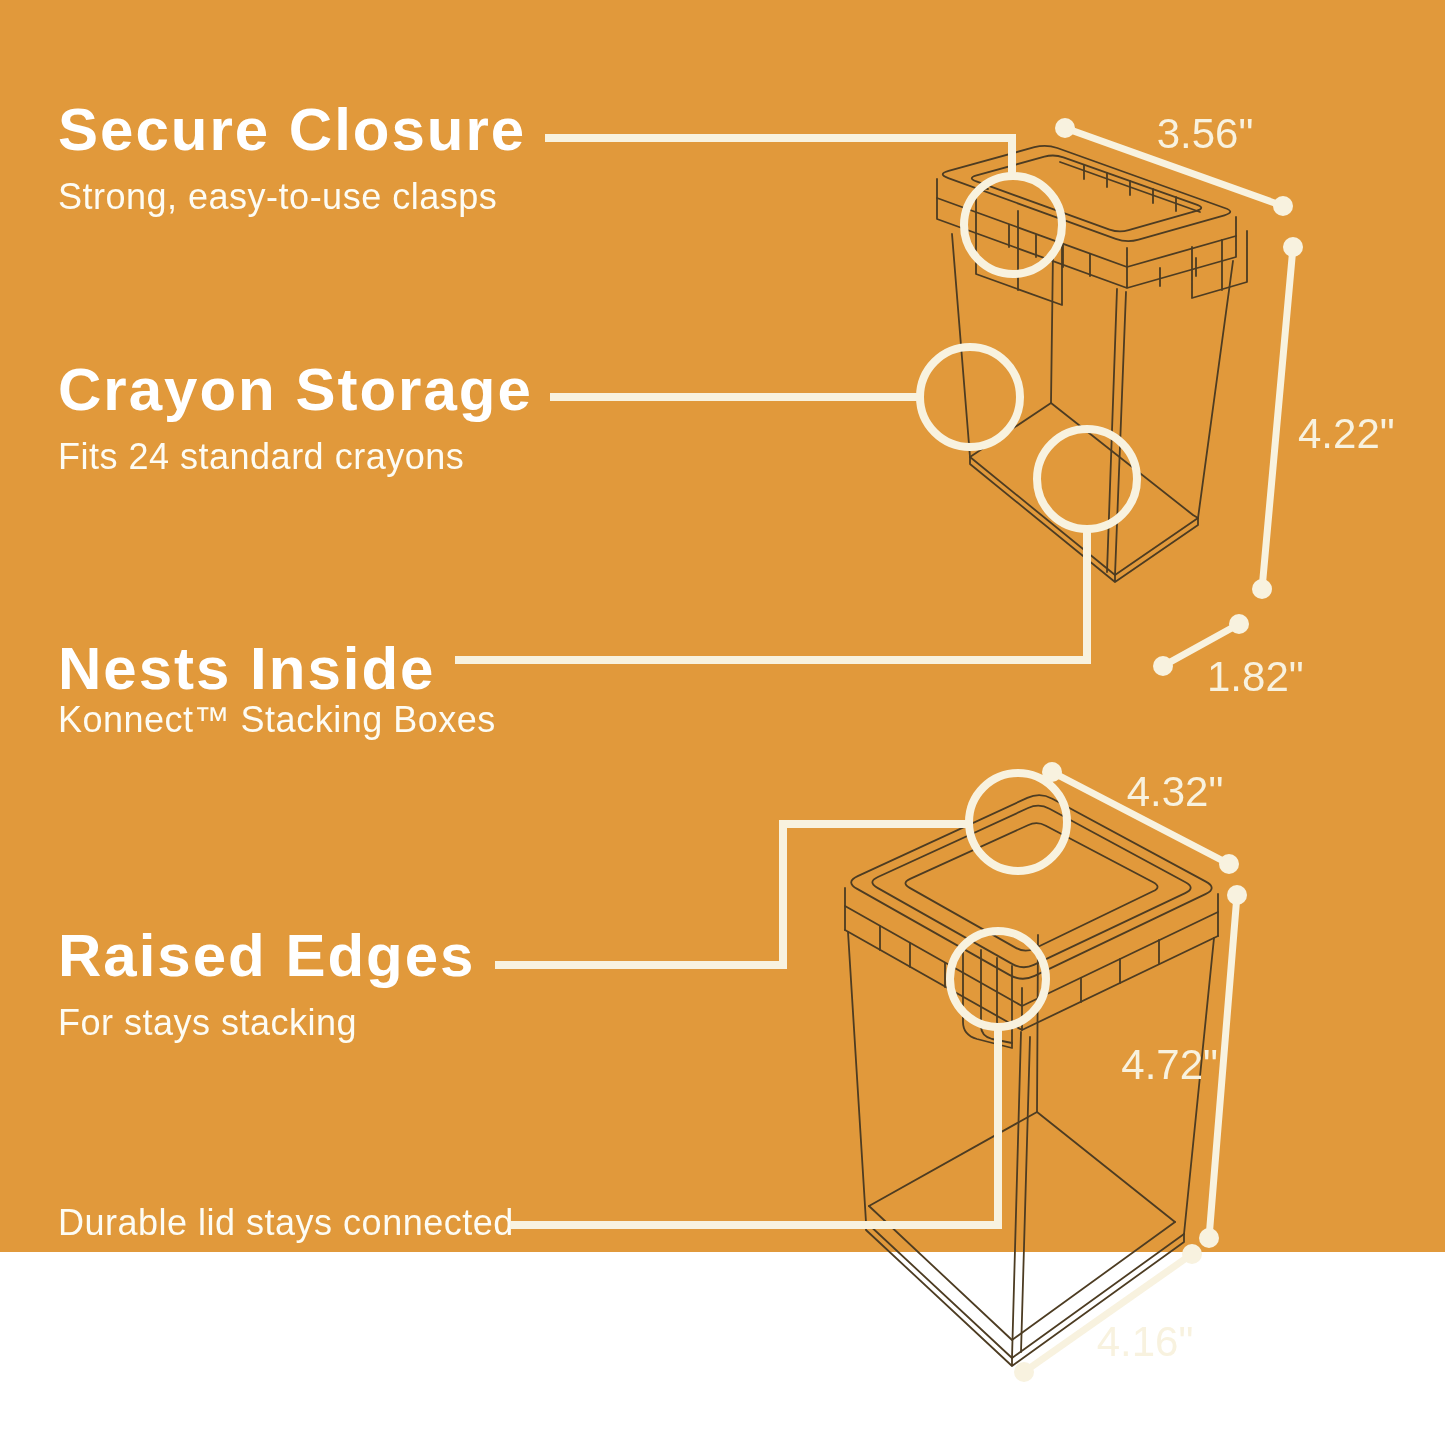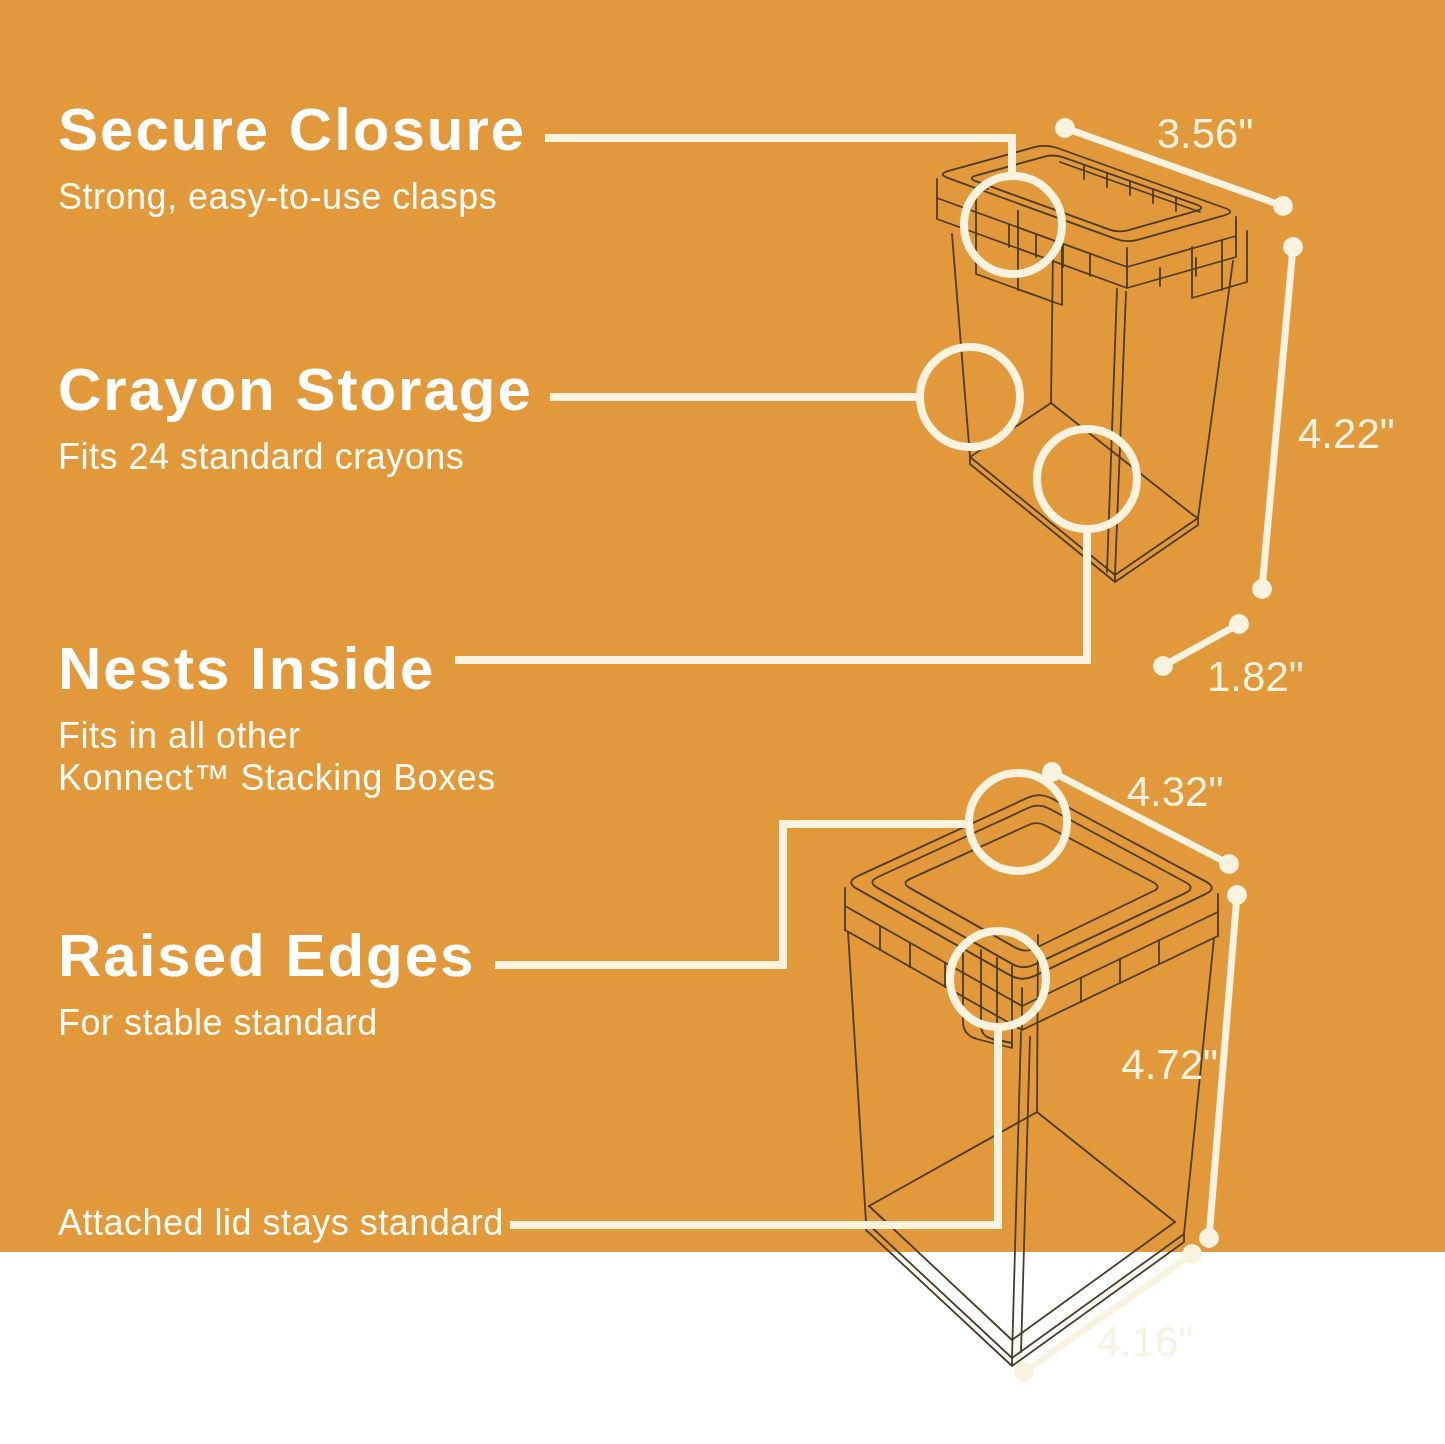--- a/index.html
+++ b/index.html
@@ -57,31 +57,30 @@
     <p>Strong, easy-to-use clasps</p>
   </section>
 
   <section class="feature" style="top:360px">
     <h2>Crayon Storage</h2>
     <p>Fits 24 standard crayons</p>
   </section>
 
   <section class="feature" style="top:639px">
     <h2>Nests Inside</h2>
-    <p style="margin-bottom:0">Fits in all other</p>
     <p style="margin-top:0">Konnect™ Stacking Boxes</p>
   </section>
 
   <section class="feature" style="top:926px">
     <h2>Raised Edges</h2>
-    <p>For stable standard</p>
+    <p>For stays stacking</p>
   </section>
 
   <section class="feature" style="top:1186px">
-    <p>Attached lid stays standard</p>
+    <p>Durable lid stays connected</p>
   </section>
 
   <svg class="art" viewBox="0 0 1445 1444">
 
     <g>
 
       <path class="wire" d="M948.6,170.8 L1034.4,147.2 Q1046,144 1057.3,148 L1224.7,208 Q1236,212 1224.4,215.3 L1138.6,239.7 Q1127,243 1115.7,238.9 L948.3,178.1 Q937,174 948.6,170.8 Z"></path>
 
       <path class="wire" d="M976.6,175.3 L1044.4,156.7 Q1054,154 1063.4,157.4 L1196.6,204.6 Q1206,208 1196.4,210.8 L1128.6,230.2 Q1119,233 1109.6,229.6 L976.4,181.4 Q967,178 976.6,175.3 Z"></path>
 

